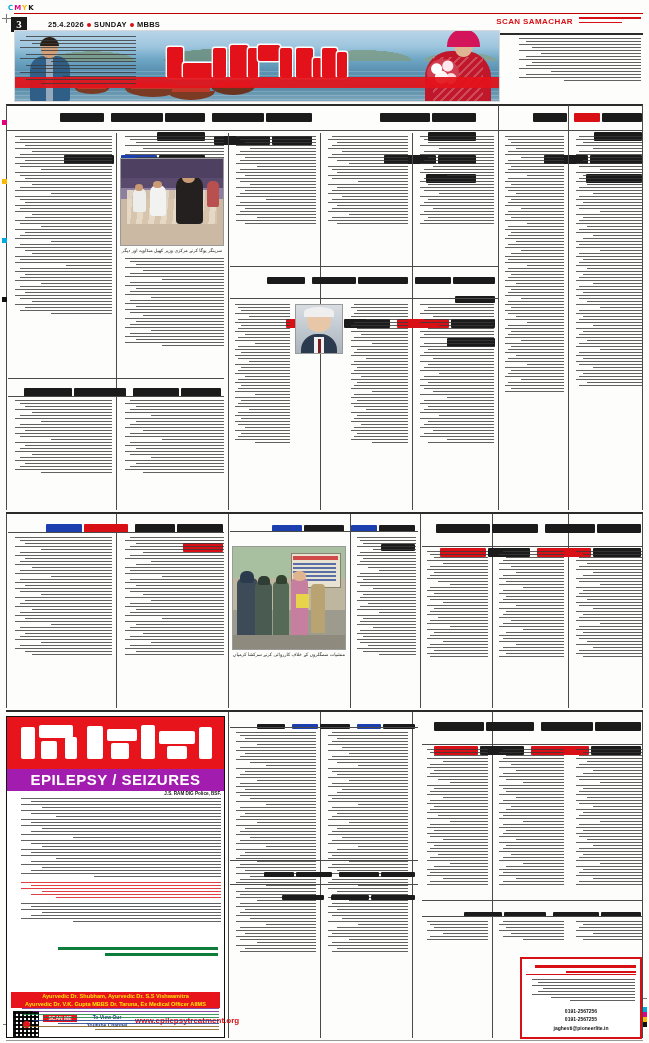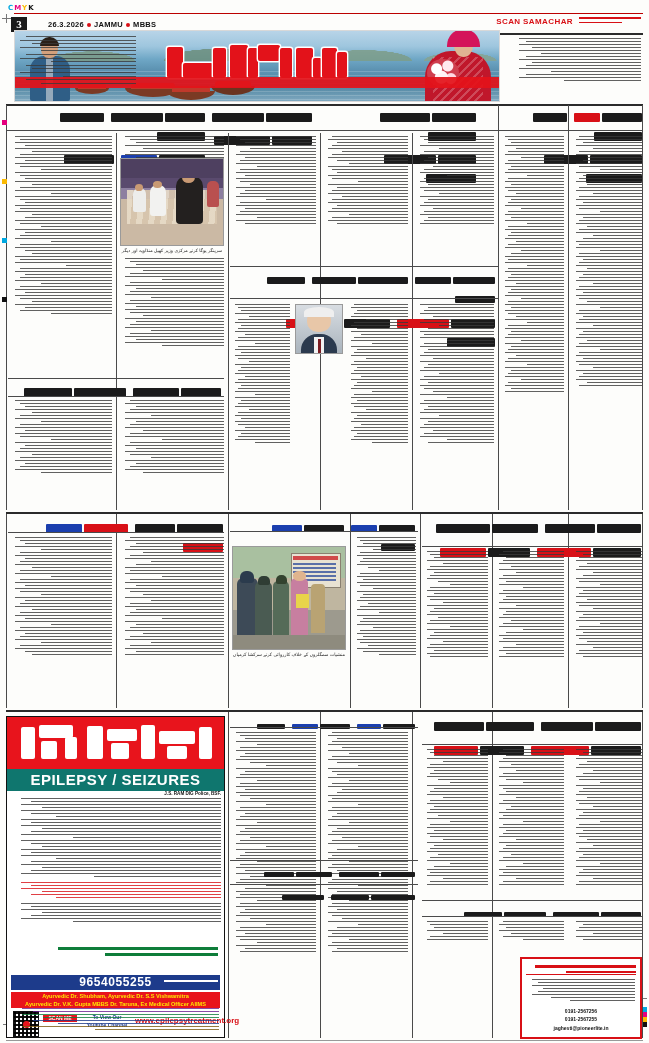--- a/index.html
+++ b/index.html
@@ -154,21 +154,21 @@
   .hl-seg { display:inline-block; height:7px; border-radius:1px; background:#1b1b1b; margin:0 1px; vertical-align:middle; }
   .hl-seg.red { background:#d81016; }
   .hl-seg.blue { background:#1b3fae; }
   .hl-seg.big { height:9px; }
   .hl-seg.sm { height:5px; }
 
   
   #ad-epilepsy { position:absolute; left:6px; top:716px; width:219px; height:322px; border:1px solid #111; background:#fff; }
   #ad-red { position:absolute; top:0; left:0; right:0; height:52px; background:#e8141c; }
   #ad-red .glyph { position:absolute; background:#fff; border-radius:2px; }
-  #ad-blue { position:absolute; top:52px; left:0; right:0; height:22px; background:#0f766e; }
+  #ad-blue { position:absolute; top:52px; left:0; right:0; height:22px; background:#a21caf; }
   #ad-blue span { display:block; text-align:center; color:#fff; font:bold 15px "Liberation Sans", sans-serif; letter-spacing:.5px; line-height:22px; }
   #ad-body { position:absolute; top:74px; left:3px; right:3px; height:148px; }
   #ad-green { position:absolute; top:228px; left:6px; right:6px; height:26px; }
   #ad-phone { position:absolute; top:258px; left:4px; right:4px; height:15px; background:#1d3b8b; color:#fff;
               font:bold 12px "Liberation Sans", sans-serif; letter-spacing:.6px; text-align:center; line-height:15px; direction:ltr; }
   #ad-doc1 { position:absolute; top:275px; left:4px; right:4px; height:8px; background:#e8141c; color:#ffe400;
              font:bold 5.6px "Liberation Sans", sans-serif; text-align:center; line-height:8px; direction:ltr; }
   #ad-doc2 { position:absolute; top:283px; left:4px; right:4px; height:8px; background:#e8141c; color:#ffe400;
              font:bold 5.6px "Liberation Sans", sans-serif; text-align:center; line-height:8px; direction:ltr; }
   #ad-qr { position:absolute; top:294px; left:6px; width:26px; height:26px; background:
@@ -213,23 +213,23 @@
   <div id="regmark-br"></div>
   <div id="cmyk-br">
     <i style="background:#00a8e0"></i>
       <i style="background:#e5007e"></i>
       <i style="background:#fbba00"></i>
       <i style="background:#111"></i>
   </div>
 
   <div id="pagebadge">3</div>
   <div style="position:absolute;top:17px;left:48px;height:15px;display:flex;align-items:center;gap:3px;direction:ltr;font:bold 7.5px 'Liberation Sans',sans-serif;color:#111;letter-spacing:.3px;">
-    <span>26.3.2026</span>
+    <span>25.4.2026</span>
     <span class="dot"></span>
-    <span>JAMMU</span>
+    <span>SUNDAY</span>
     <span class="dot"></span>
     <span>MBBS</span>
   </div>
 
   <div style="position:absolute;top:17px;right:76px;font:bold 8px 'Liberation Sans',sans-serif;color:#d81016;letter-spacing:.4px;">SCAN SAMACHAR</div>
   <div style="position:absolute;top:14px;right:8px;width:62px;height:14px;">
     <div style="height:1.6px;background:#d81016;margin:3px 0 3px 0;width:100%"></div>
     <div style="height:1.6px;background:#d81016;width:70%;margin-right:30%"></div>
   </div>
 
@@ -1394,23 +1394,20 @@
           <div class="ln w70"></div>
       </div>
     </div>
 
     <div id="ad-green" aria-label="شیورج کلینک">
       <div style="height:3px;background:#0e7d3a;width:78%;margin:2px 0 3px auto;"></div>
       <div style="height:3px;background:#0e7d3a;width:55%;margin:0 0 0 auto;"></div>
 
     </div>
 
-    <div id="ad-phone">
-      <span>9654055255</span>
-    </div>
     <div style="position:absolute;top:258px;right:6px;width:60px;height:15px;">
       <div style="height:2px;background:#fff;margin-top:5px;width:90%;"></div>
 
     </div>
 
     <div id="ad-doc1">Ayurvedic Dr. Shubham, Ayurvedic Dr. S.S Vishwamitra</div>
     <div id="ad-doc2">Ayurvedic Dr. V.K. Gupta MBBS Dr. Taruna, Ex Medical Officer AIIMS</div>
 
     <div id="ad-qr">
         <span class="dot-red"></span>

